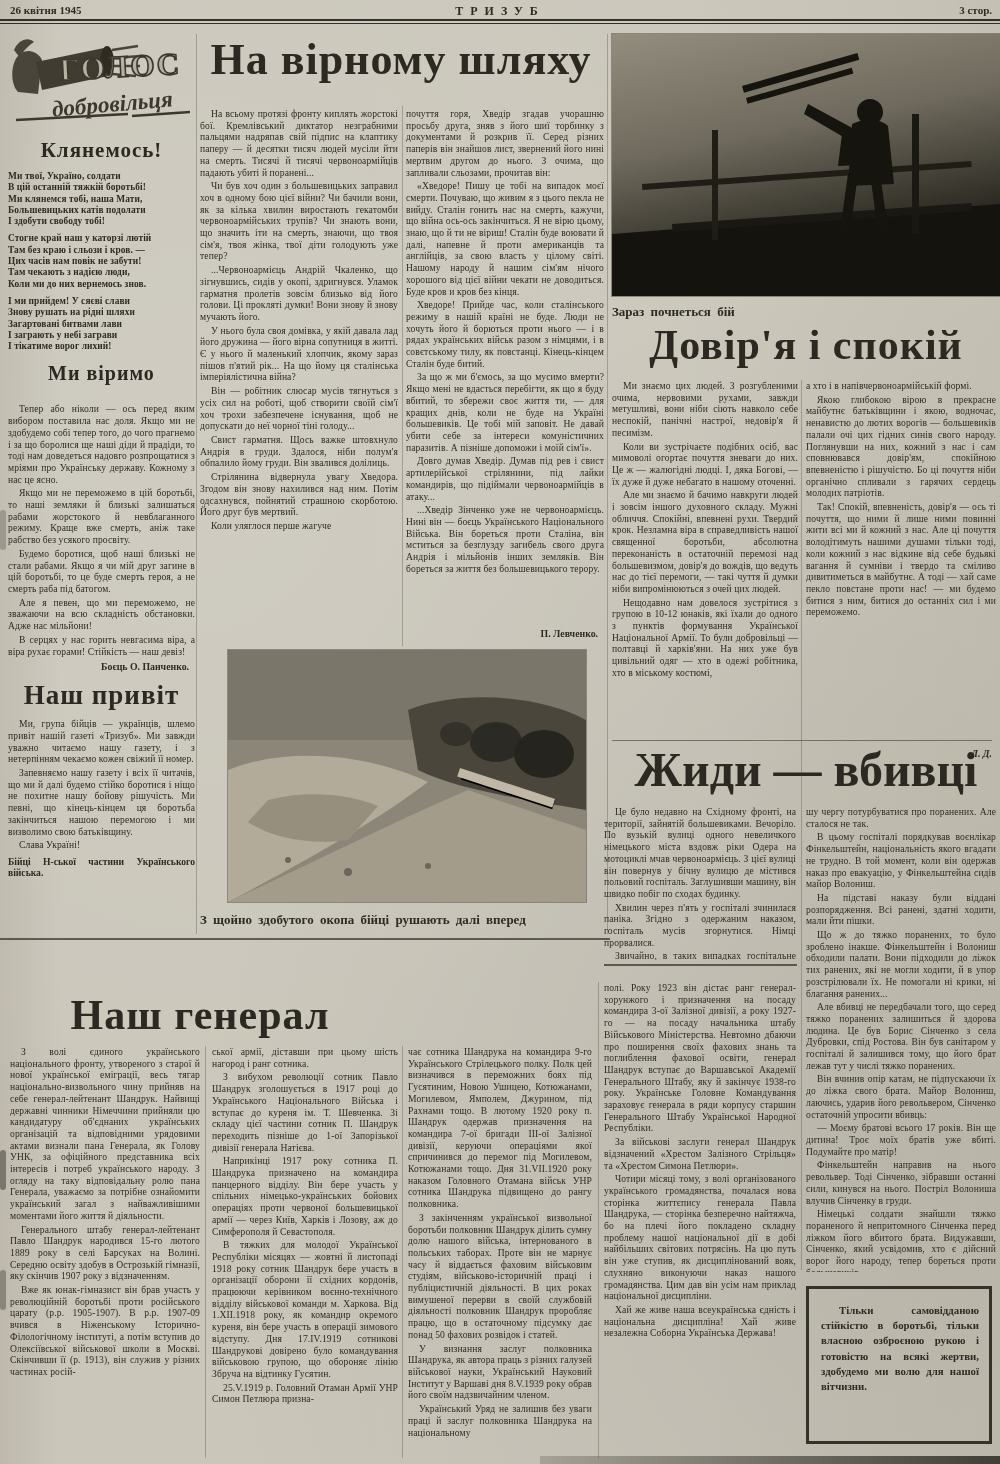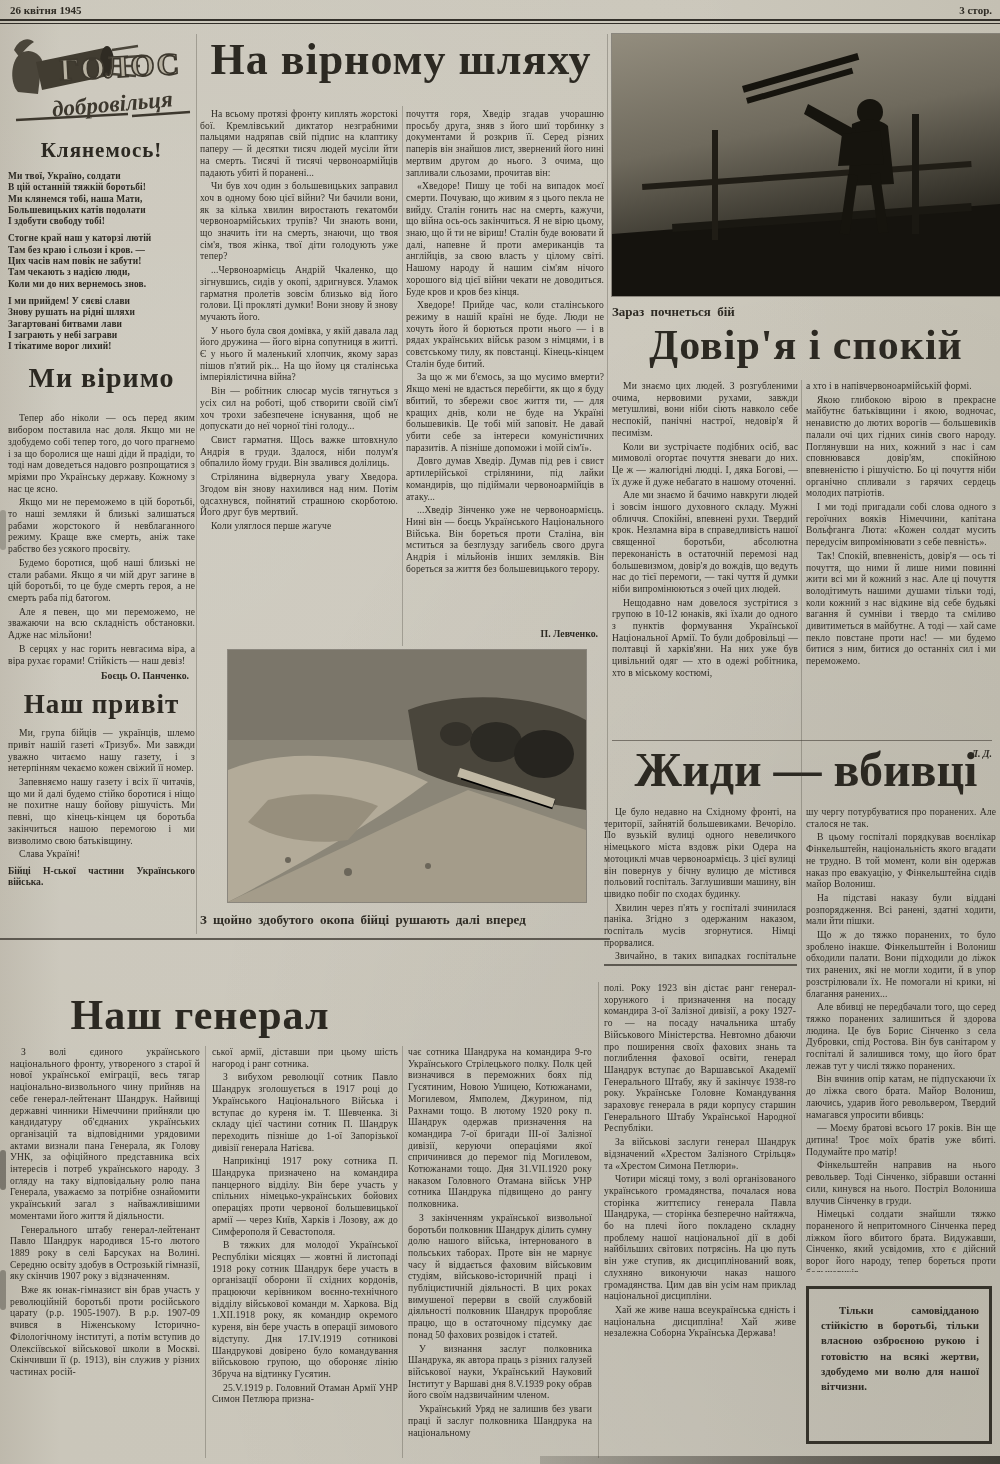--- a/index.html
+++ b/index.html
@@ -25,20 +25,21 @@
     box-shadow:0 120px 0 rgba(40,38,32,.35), 0 -640px 0 rgba(40,38,32,.25);}
   .photo{box-shadow:0 0 0 1px rgba(40,36,30,.4);}
   .botbar{position:absolute;left:540px;top:1456px;width:460px;height:8px;background:linear-gradient(90deg,rgba(40,37,30,.2),rgba(35,32,26,.8));}
 </style>
 </head>
 <body>
 
 <div class="page">
 
   <div class="abs" style="left:10px;top:4px;font-weight:bold;font-size:11px;">26 квітня 1945</div>
+  <div class="abs" style="left:0;top:4px;width:1000px;text-align:center;font-weight:bold;font-size:12px;letter-spacing:7px;">ТРИЗУБ</div>
   <div class="abs" style="right:8px;top:4px;font-weight:bold;font-size:11px;">3 стор.</div>
   <div class="abs" style="left:0;top:19px;width:1000px;height:2px;border-top:2.5px solid #33302a;border-bottom:1px solid #33302a;"></div>
 
   <div class="smudge" style="top:1150px;"></div>
 
   <div class="abs leftflow" style="left:8px;top:32px;width:187px;height:960px;">
     <svg width="187" height="96" viewBox="0 0 187 96">
       <g>
         <path d="M10 60 C2 52 2 30 12 22 C20 16 30 20 34 28 L30 62 Z" fill="#4a453a"></path>
         <path d="M6 18 C10 8 20 4 26 10 C20 14 14 20 12 26 Z" fill="#4a453a"></path>
@@ -68,21 +69,21 @@
 Цих часів нам повік не забути!
 Там чекають з надією люди,
 Коли ми до них вернемось знов.</p>
         <p>І ми прийдем! У сяєві слави
 Знову рушать на рідні шляхи
 Загартовані битвами лави
 І заграють у небі заграви
 І тікатиме ворог лихий!</p>
       </div>
 
-    <div class="headline" style="font-size:28px;margin-top:4px;">Ми віримо</div>
+    <div class="headline" style="font-size:20px;margin-top:4px;">Ми віримо</div>
     <div class="col" style="margin-top:18px;">
         <p>Тепер або ніколи — ось перед яким вибором поставила нас доля. Якщо ми не здобудемо собі тепер того, до чого прагнемо і за що боролися ще наші діди й прадіди, то тоді нам доведеться надовго розпрощатися з мріями про Українську державу. Кожному з нас це ясно.</p>
         <p>Якщо ми не переможемо в цій боротьбі, то наші земляки й близькі залишаться рабами жорстокого й невблаганного режиму. Краще вже смерть, аніж таке рабство без усякого просвіту.</p>
         <p>Будемо боротися, щоб наші близькі не стали рабами. Якщо я чи мій друг загине в цій боротьбі, то це буде смерть героя, а не смерть раба під батогом.</p>
         <p>Але я певен, що ми переможемо, не зважаючи на всю складність обстановки. Адже нас мільйони!</p>
         <p>В серцях у нас горить невгасима віра, а віра рухає горами! Стійкість — наш девіз!</p>
       </div>
     <div class="sig" style="margin:2px 6px 0 0;">Боєць О. Панченко.</div>
 
     <div class="headline" style="font-size:27px;margin-top:8px;">Наш привіт</div>
@@ -169,40 +170,39 @@
   <div class="abs headline" style="left:612px;top:322px;width:388px;font-size:42px;line-height:46px;">Довір'я і спокій</div>
   <div class="abs col" style="left:612px;top:380px;width:186px;height:358px;">
       <p>Ми знаємо цих людей. З розгубленими очима, нервовими рухами, завжди метушливі, вони ніби сіють навколо себе неспокій, панічні настрої, недовір'я й песимізм.</p>
       <p>Коли ви зустрічаєте подібних осіб, вас мимоволі огортає почуття зневаги до них. Це ж — жалюгідні людці. І, дяка Богові, — їх дуже й дуже небагато в нашому оточенні.</p>
       <p>Але ми знаємо й бачимо навкруги людей і зовсім іншого духовного складу. Мужні обличчя. Спокійні, впевнені рухи. Твердий крок. Незламна віра в справедливість нашої священної боротьби, абсолютна переконаність в остаточній перемозі над большевизмом, довір'я до вождів, що ведуть нас до тієї перемоги, — такі чуття й думки ніби випромінюються з очей цих людей.</p>
       <p>Нещодавно нам довелося зустрітися з групою в 10-12 юнаків, які їхали до одного з пунктів формування Української Національної Армії. То були добровільці — полтавці й харків'яни. На них уже був цивільний одяг — хто в одежі робітника, хто в міському костюмі,</p>
     </div>
   <div class="abs col cont" style="left:806px;top:380px;width:190px;height:336px;">
       <p>а хто і в напівчервоноармійській формі.</p>
       <p>Якою глибокою вірою в прекрасне майбутнє батьківщини і якою, водночас, ненавистю до лютих ворогів — большевиків палали очі цих гідних синів свого народу. Поглянувши на них, кожний з нас і сам сповнювався довір'ям, спокійною впевненістю і рішучістю. Бо ці почуття ніби органічно спливали з гарячих сердець молодих патріотів.</p>
-      <p>І ми тоді пригадали собі слова одного з героїчних вояків Німеччини, капітана Вольфганга Люта: «Кожен солдат мусить передусім випромінювати з себе певність».</p>
       <p>Так! Спокій, впевненість, довір'я — ось ті почуття, що ними й лише ними повинні жити всі ми й кожний з нас. Але ці почуття володітимуть нашими душами тільки тоді, коли кожний з нас відкине від себе будьякі вагання й сумніви і твердо та сміливо дивитиметься в майбутнє. А тоді — хай саме пекло повстане проти нас! — ми будемо битися з ним, битися до останніх сил і ми переможемо.</p>
     </div>
   <div class="abs sig" style="left:806px;top:748px;width:186px;font-style:italic;">Л. Д.</div>
   <div class="hrule" style="left:612px;top:740px;width:380px;"></div>
 
   <div class="abs headline" style="left:612px;top:744px;width:388px;font-size:48px;line-height:52px;letter-spacing:0;">Жиди — вбивці</div>
   <div class="abs col" style="left:604px;top:806px;width:192px;height:154px;">
       <p>Це було недавно на Східному фронті, на території, зайнятій большевиками. Вечоріло. По вузькій вулиці одного невеличкого німецького міста вздовж ріки Одера на мотоциклі мчав червоноармієць. З цієї вулиці він повернув у бічну вулицю де містився польовий госпіталь. Заглушивши машину, він швидко побіг по сходах будинку.</p>
       <p>Хвилин через п'ять у госпіталі зчинилася паніка. Згідно з одержаним наказом, госпіталь мусів згорнутися. Німці прорвалися.</p>
       <p>Звичайно, в таких випадках госпітальне начальство мусить у пер-</p>
     </div>
   <div class="hrule" style="left:604px;top:964px;width:193px;height:2px;background:rgba(50,46,38,.7);"></div>
   <div class="abs col cont" style="left:806px;top:806px;width:190px;height:466px;">
       <p>шу чергу потурбуватися про поранених. Але сталося не так.</p>
       <p>В цьому госпіталі порядкував воєнлікар Фінкельштейн, національність якого вгадати не трудно. В той момент, коли він одержав наказ про евакуацію, у Фінкельштейна сидів майор Волониш.</p>
       <p>На підставі наказу були віддані розпорядження. Всі ранені, здатні ходити, мали йти пішки.</p>
       <p>Що ж до тяжко поранених, то було зроблено інакше. Фінкельштейн і Волониш обходили палати. Вони підходили до ліжок тих ранених, які не могли ходити, й в упор розстрілювали їх. Не помогали ні крики, ні благання ранених...</p>
       <p>Але вбивці не передбачали того, що серед тяжко поранених залишиться й здорова людина. Це був Борис Сінченко з села Дубровки, спід Ростова. Він був санітаром у госпіталі й залишився тому, що його брат лежав тут у числі тяжко поранених.</p>
-      <p>Він вчинив опір катам, не підпускаючи їх до ліжка свого брата. Майор Волониш, лаючись, ударив його револьвером, Твердий намагався упросити вбивць:</p>
+      <p>Він вчинив опір катам, не підпускаючи їх до ліжка свого брата. Майор Волониш, лаючись, ударив його револьвером, Сінченко остаточній упросити вбивць:</p>
       <p>— Моєму братові всього 17 років. Він ще дитина! Троє моїх братів уже вбиті. Подумайте про матір!</p>
       <p>Фінкельштейн направив на нього револьвер. Тоді Сінченко, зібравши останні сили, кинувся на нього. Постріл Волониша влучив Сінченку в груди.</p>
       <p>Німецькі солдати знайшли тяжко пораненого й непритомного Сінченка перед ліжком його вбитого брата. Видужавши, Сінченко, який усвідомив, хто є дійсний ворог його народу, тепер бореться проти большевиків.</p>
     </div>
 
   <div class="abs" style="left:806px;top:1286px;width:186px;height:158px;border:3.5px solid #35322a;padding:14px 10px 8px 12px;box-sizing:border-box;">
     <div style="font-weight:bold;font-size:10.8px;line-height:15.2px;text-align:justify;text-indent:18px;">Тільки самовідданою стійкістю в боротьбі, тільки власною озброєною рукою і готовістю на всякі жертви, здобудемо ми волю для нашої вітчизни.</div>
   </div>
 
   <div class="abs headline" style="left:55px;top:992px;width:290px;font-size:42px;line-height:46px;">Наш генерал</div>

